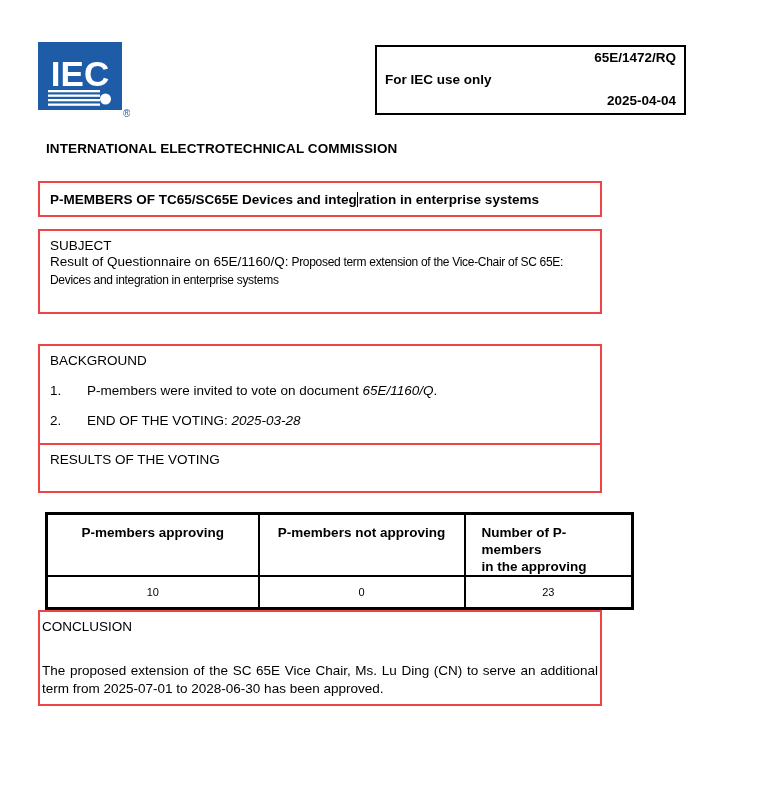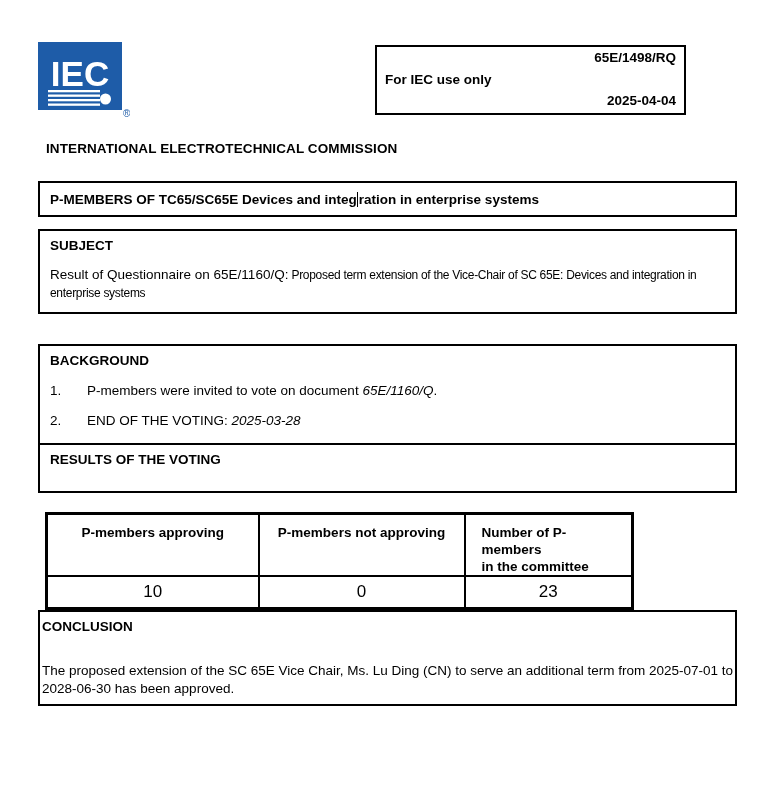--- a/index.html
+++ b/index.html
@@ -27,41 +27,41 @@
   .hb-left  { text-align: left; }
 
   
   .org-title {
     left: 46px; top: 141px;
     font-weight: bold; font-size: 13.5px; letter-spacing: 0.1px;
   }
 
   
   .sec-box {
-    left: 38px; width: 699px;
-    border: 2px solid #000000; background: #fff;
+    left: 38px; width: 564px;
+    border: 2px solid #ef4444; background: #fff;
   }
   .addressee-box {
     top: 181px; height: 36px;
     display: flex; align-items: center;
     padding: 0 10px;
     font-weight: bold; font-size: 13.5px;
   }
   .caret {
     display: inline-block; width: 1px; height: 15px;
     background: #000; vertical-align: -3px; margin: 0 0.5px;
   }
   .subject-box { top: 229px; height: 85px; padding: 7px 10px; }
   .background-box { top: 326px; height: 106px; padding: 7px 10px; margin-top: 18px; }
   .results-box { top: 443px; height: 50px; padding: 7px 10px; }
   .conclusion-box { top: 610px; height: 96px; padding: 7px 2px; }
 
-  .sec-heading { font-weight: bold; font-size: 13.5px; }
+  .sec-heading { font-weight: normal; font-size: 13.5px; }
 
-  .subject-body { margin-top: 13px; font-size: 13.5px; line-height: 17px; }
+  .subject-body { margin-top: 0; font-size: 13.5px; line-height: 17px; }
   .subject-detail { font-size: 12px; letter-spacing: -0.3px; }
 
   .bg-item { display: flex; margin-top: 15px; font-size: 13.5px; }
   .bg-num { width: 37px; flex: none; }
   .bg-italic { font-style: italic; }
 
   .conclusion-body {
     margin-top: 28px; font-size: 13.5px; line-height: 18px;
     text-align: justify;
   }
@@ -75,21 +75,21 @@
   th.c2 { width: 206px; }
   th.c3 { width: 168px; }
   table.results th {
     height: 48px; vertical-align: top; padding-top: 9px;
     font-size: 13.5px; font-weight: bold; line-height: 17px;
     text-align: center;
   }
   table.results th.c3 { text-align: left; padding-left: 16px; padding-right: 6px; }
   table.results td {
     height: 32px; text-align: center; vertical-align: middle;
-    font-size: 17px;
+    font-size: 11px;
   }
 </style>
 </head>
 <body>
 
 <div class="abs logo-wrap">
   <svg width="92" height="78" viewBox="0 0 92 78">
     <rect x="0" y="0" width="84" height="68" fill="#1e5ca8"></rect>
     <text x="42" y="44" text-anchor="middle" fill="#ffffff" font-family="Liberation Sans, sans-serif" font-weight="bold" font-size="35">IEC</text>
     <g fill="#ffffff">
@@ -97,21 +97,21 @@
       <rect x="10" y="52.5" width="52" height="2.3"></rect>
       <rect x="10" y="57" width="52" height="2.3"></rect>
       <rect x="10" y="61.5" width="52" height="2.3"></rect>
       <circle cx="67.5" cy="57" r="5.5"></circle>
     </g>
     <text x="85" y="75" fill="#1e5ca8" font-size="10">®</text>
   </svg>
 </div>
 
 <div class="abs header-box">
-  <div class="hb-right">65E/1498/RQ</div>
+  <div class="hb-right">65E/1472/RQ</div>
   <div class="hb-left">For IEC use only</div>
   <div class="hb-right">2025-04-04</div>
 </div>
 
 <div class="abs org-title">INTERNATIONAL ELECTROTECHNICAL COMMISSION</div>
 
 <div class="abs sec-box addressee-box">
   <span><span>P-MEMBERS OF TC65/SC65E Devices and integ</span><span class="caret"></span><span>ration in enterprise systems</span></span>
 </div>
 
@@ -139,21 +139,21 @@
 </div>
 
 <div class="abs table-wrap">
   <table class="results">
     <tbody>
         <tr>
       <th class="c1">P-members approving</th>
       <th class="c2">P-members not approving</th>
       <th class="c3">
         <div>Number of P-members</div>
-        <div>in the committee</div>
+        <div>in the approving</div>
       </th>
     </tr>
     <tr>
       <td>10</td>
       <td>0</td>
       <td>23</td>
     </tr>
   </tbody>
     </table>
 </div>

